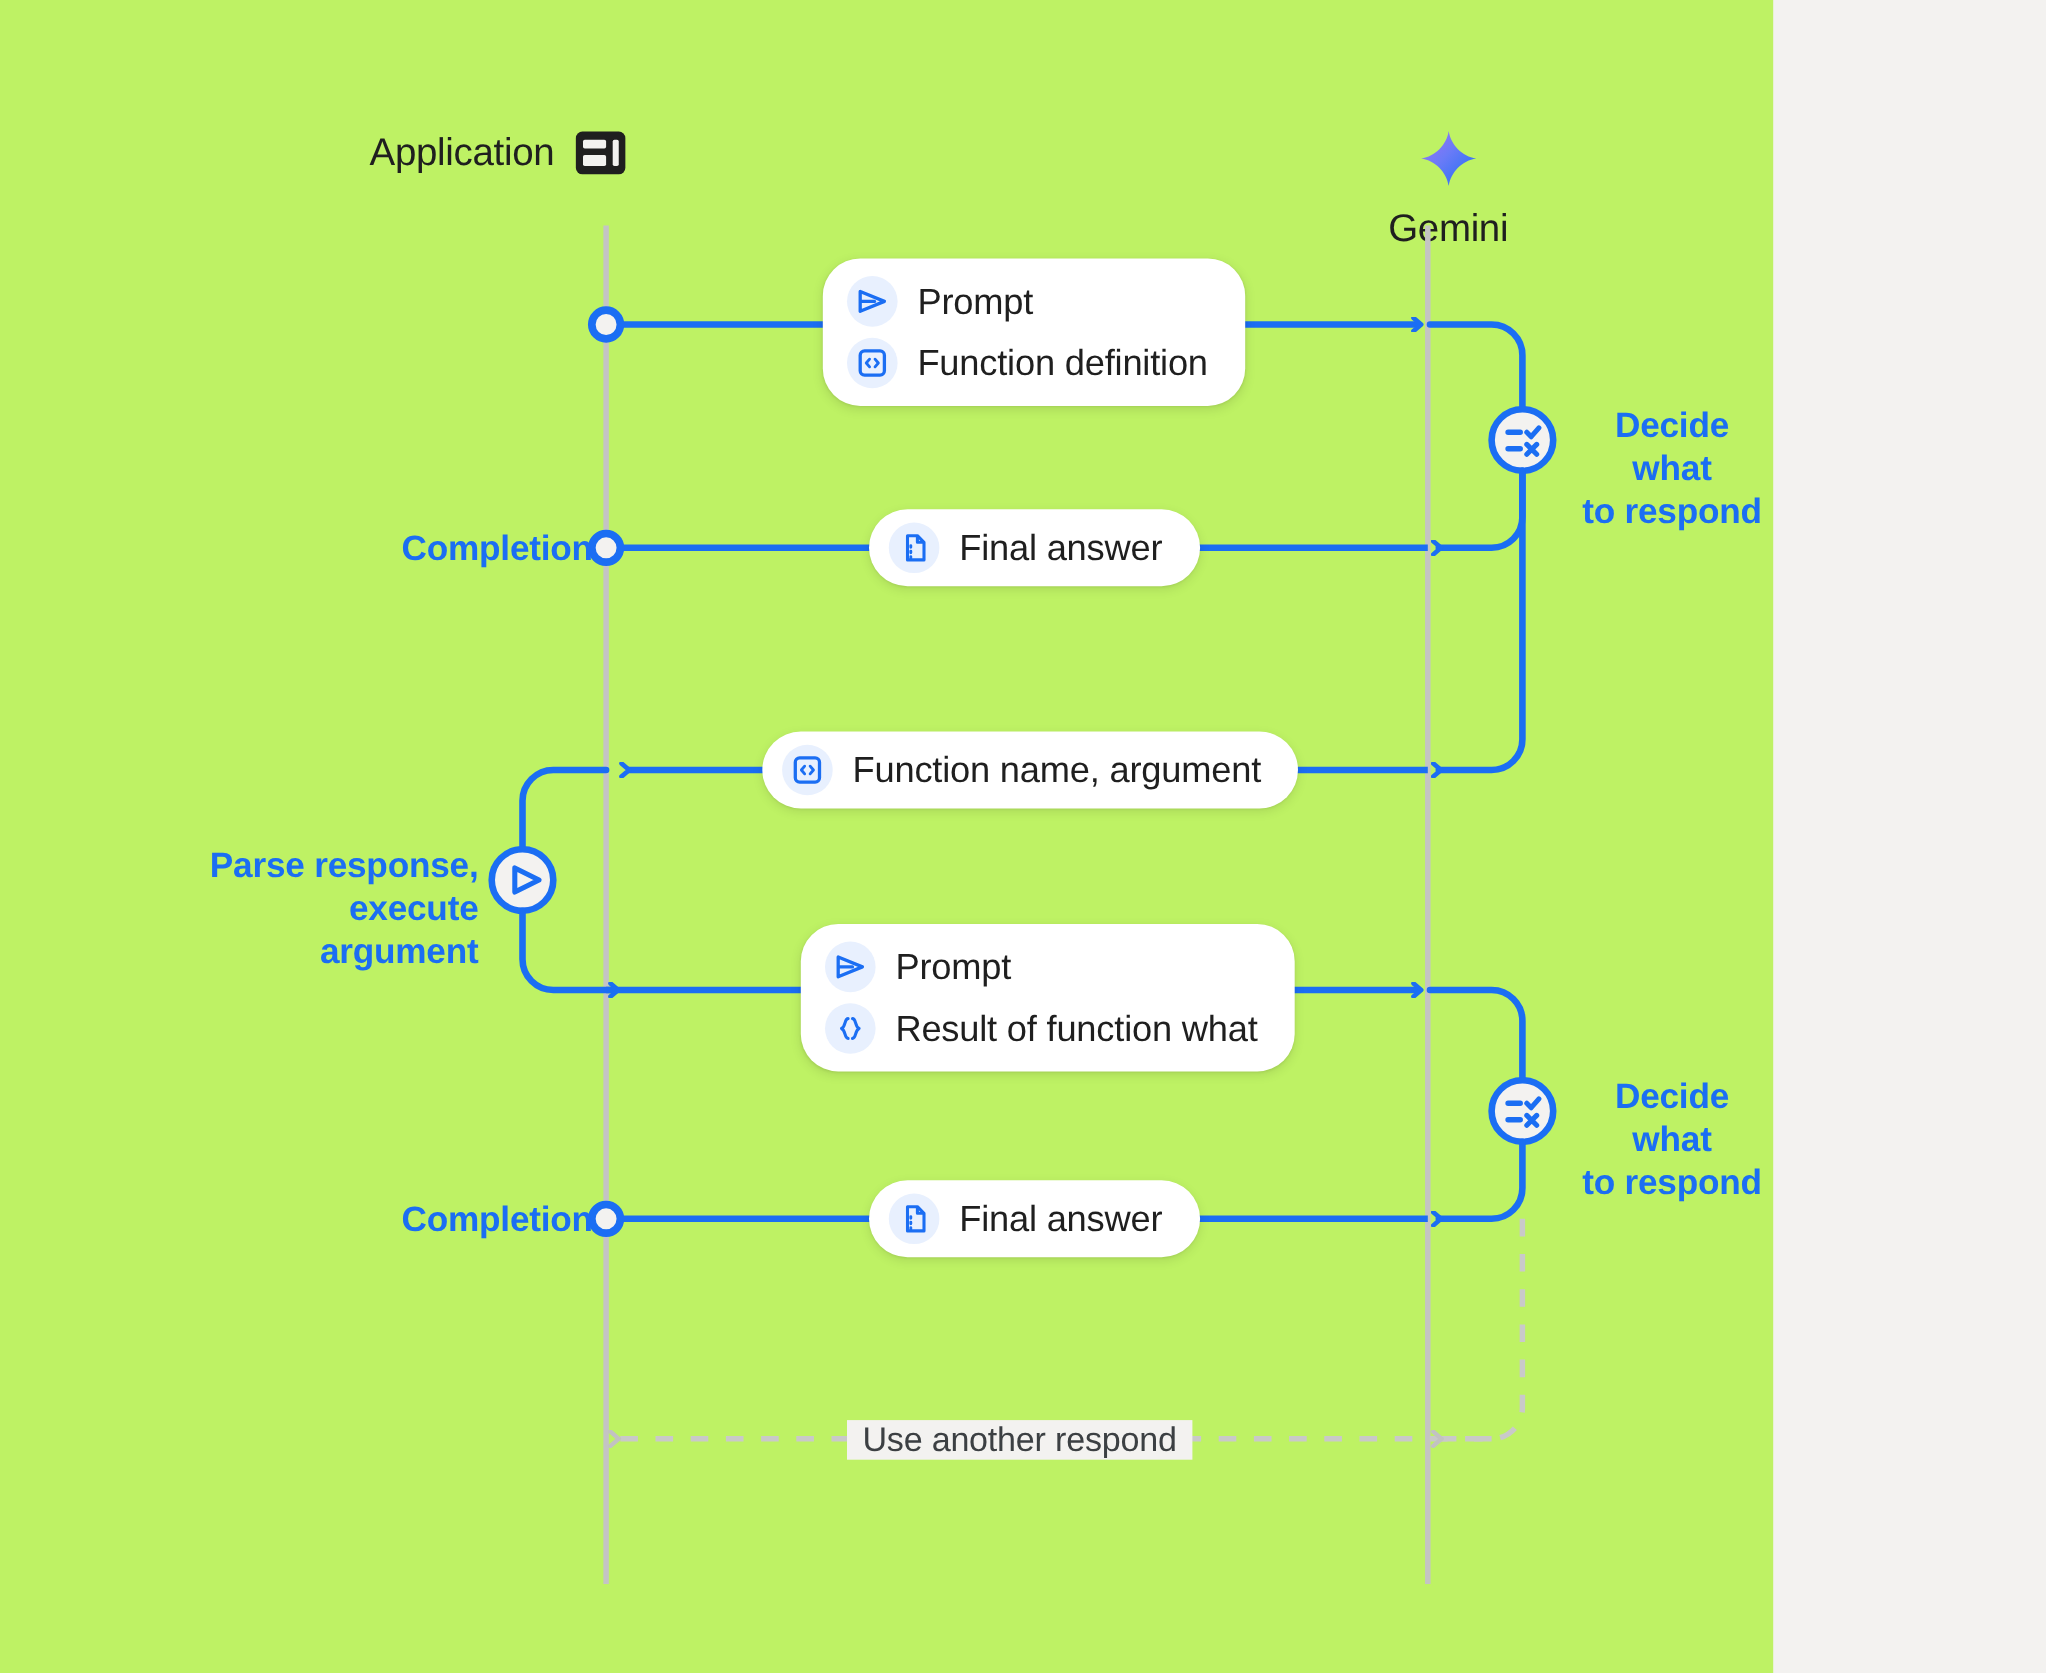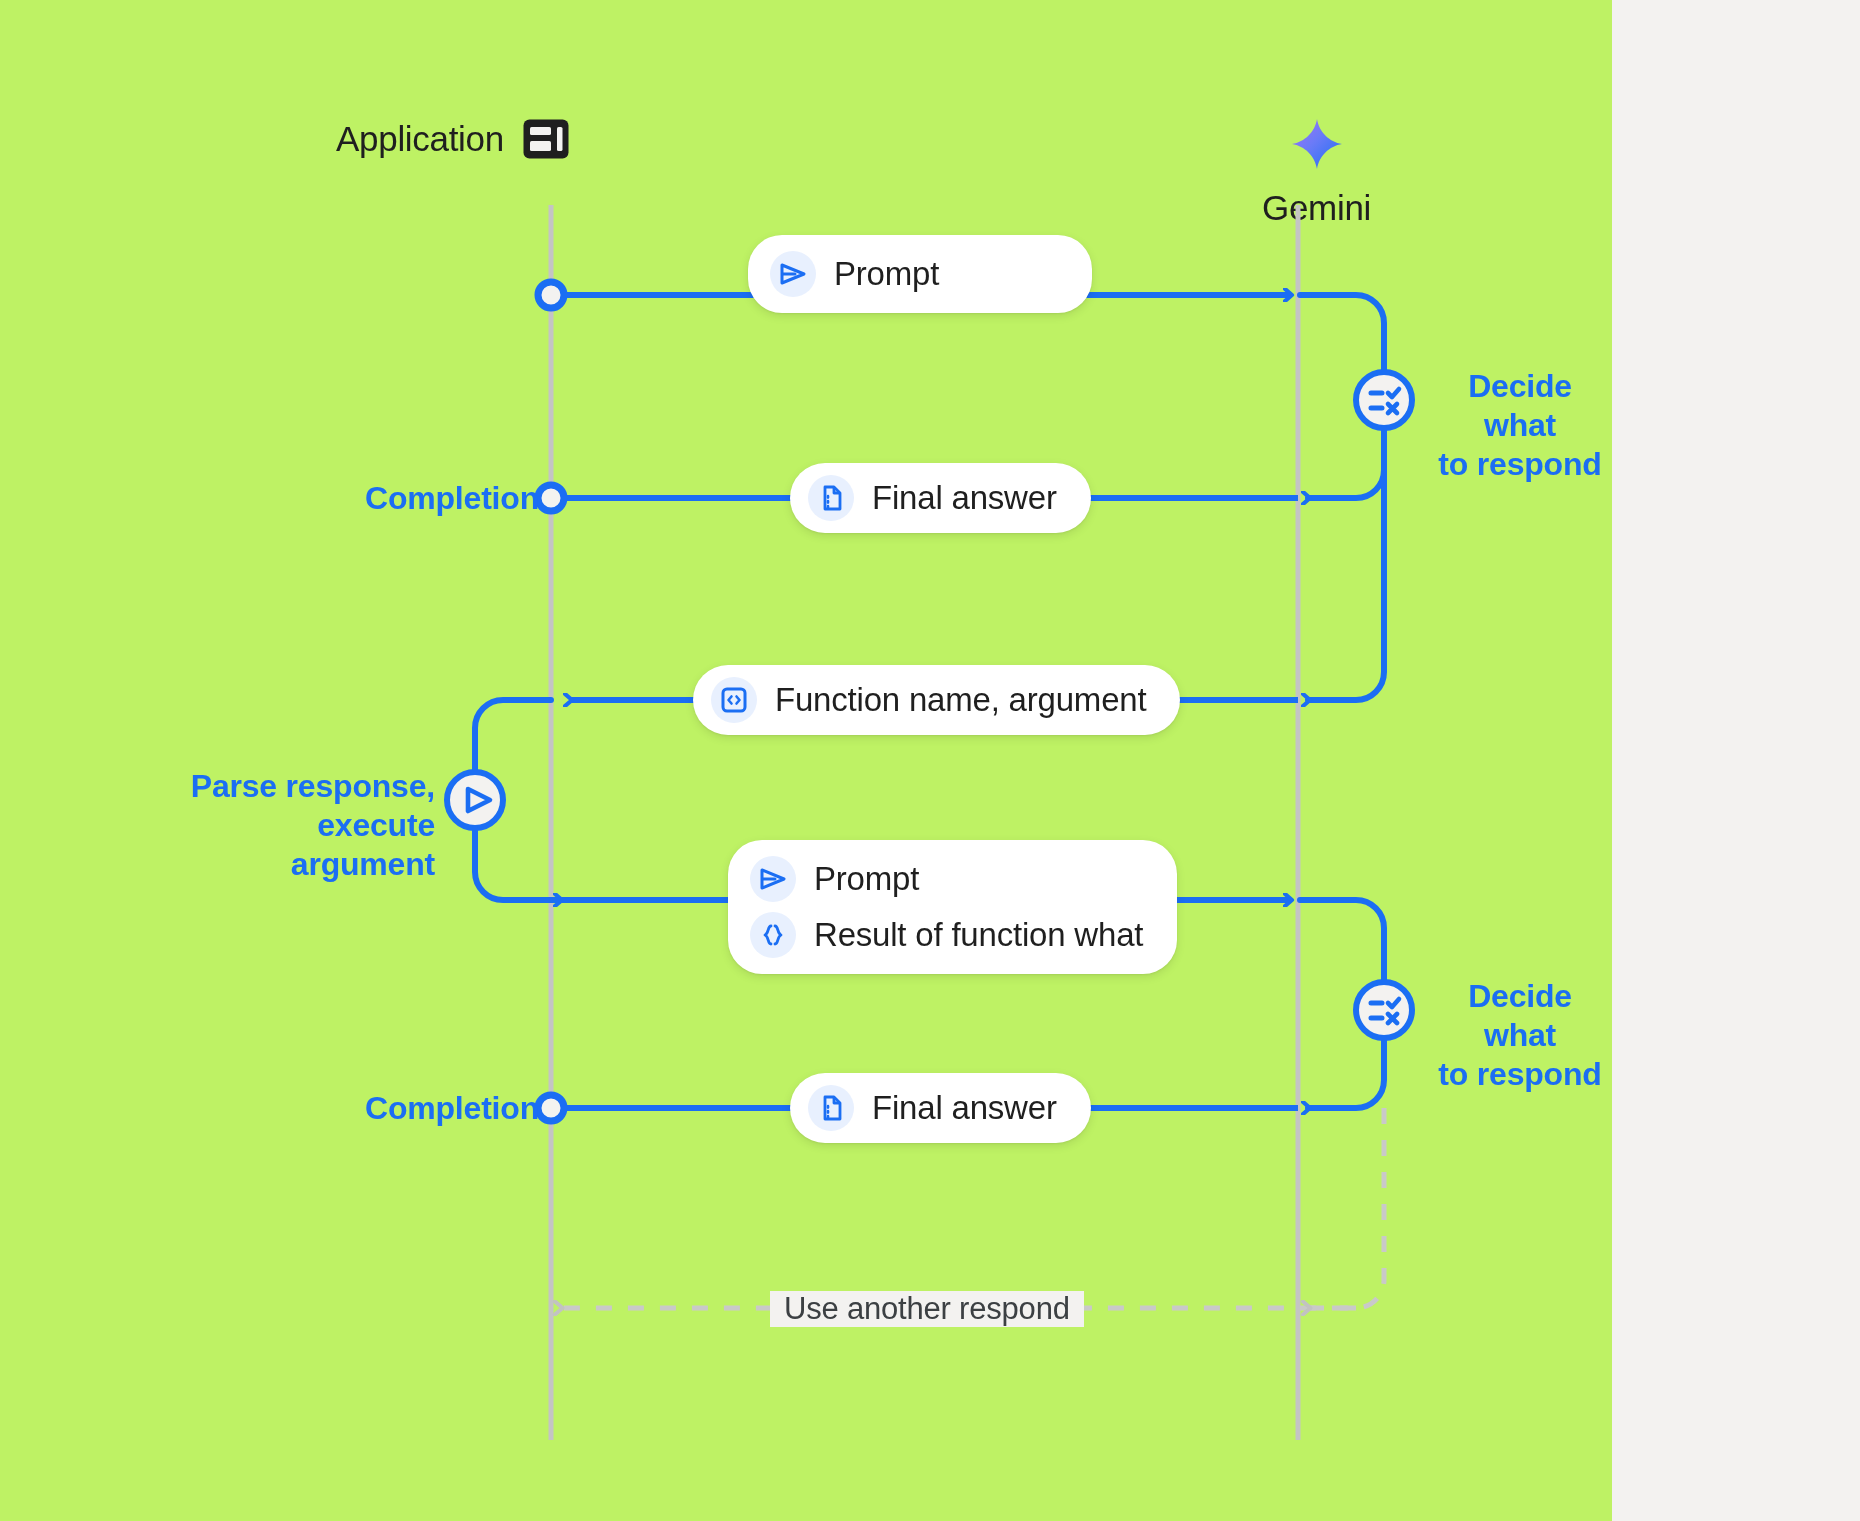--- a/index.html
+++ b/index.html
@@ -210,20 +210,30 @@
   <div class="bubble" style="left:748px; top:235px; min-width:344px;">
     <div class="brow">
       <span class="bicon">
         <svg width="30" height="30" viewBox="0 0 30 30">
           <path d="M4 6 L26 15 L4 24 Z" fill="none" stroke="#1b6ef3" stroke-width="3" stroke-linejoin="round"></path>
           <path d="M5 15 H17" stroke="#1b6ef3" stroke-width="3" stroke-linecap="round"></path>
         </svg>
       </span>
       <span class="btext">Prompt</span>
     </div>
+    <div class="brow">
+      <span class="bicon">
+        <svg width="30" height="30" viewBox="0 0 30 30">
+          <rect x="4" y="4" width="22" height="22" rx="4" fill="none" stroke="#1b6ef3" stroke-width="3"></rect>
+          <path d="M12.5 11.5 L9.5 15 L12.5 18.5" fill="none" stroke="#1b6ef3" stroke-width="2.6" stroke-linecap="round" stroke-linejoin="round"></path>
+          <path d="M17.5 11.5 L20.5 15 L17.5 18.5" fill="none" stroke="#1b6ef3" stroke-width="2.6" stroke-linecap="round" stroke-linejoin="round"></path>
+        </svg>
+      </span>
+      <span class="btext">Function definition</span>
+    </div>
   </div>
 
   <div class="bubble single" style="left:790px; top:463px;">
     <div class="brow">
       <span class="bicon">
         <svg width="30" height="30" viewBox="0 0 30 30">
           <path d="M9 4 H18 L24 10 V26 H9 Z" fill="none" stroke="#1b6ef3" stroke-width="2.8" stroke-linejoin="round"></path>
           <path d="M18 4 V10 H24" fill="none" stroke="#1b6ef3" stroke-width="2.8" stroke-linejoin="round"></path>
           <path d="M12 13 v1.6 M12 18 v1.6 M12 23 v1.6" stroke="#1b6ef3" stroke-width="2.6" stroke-linecap="round"></path>
         </svg>

